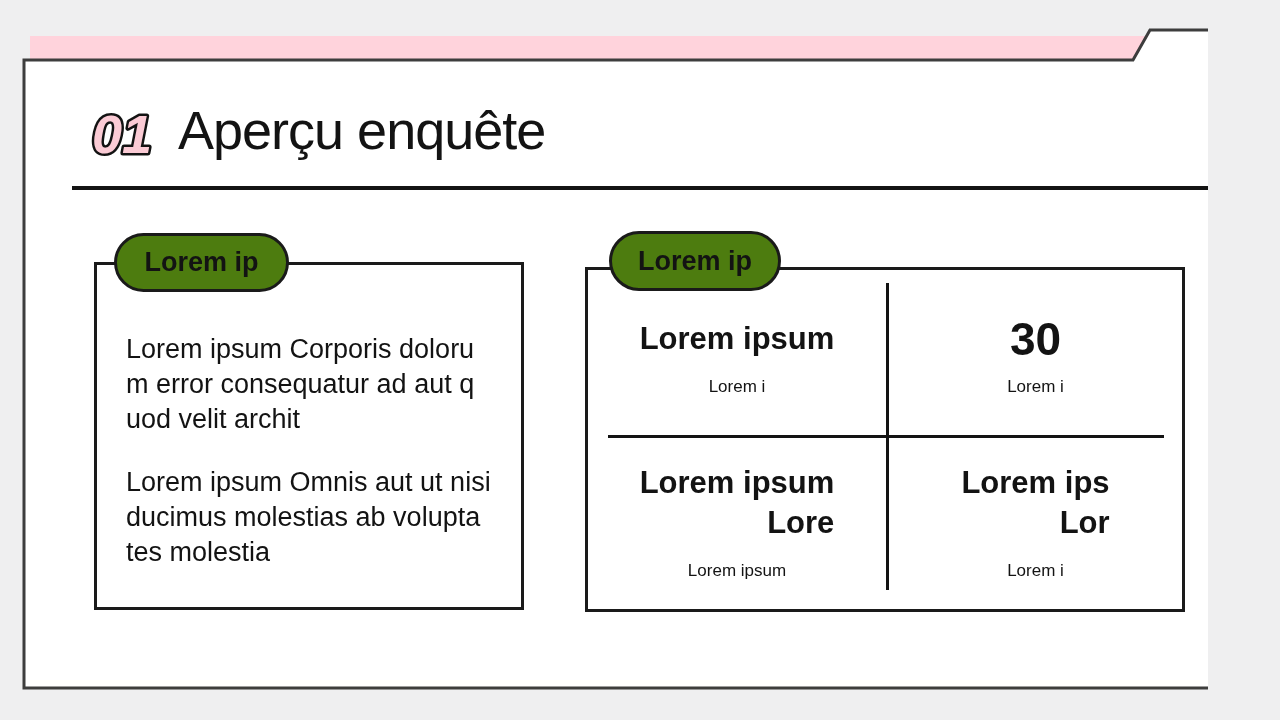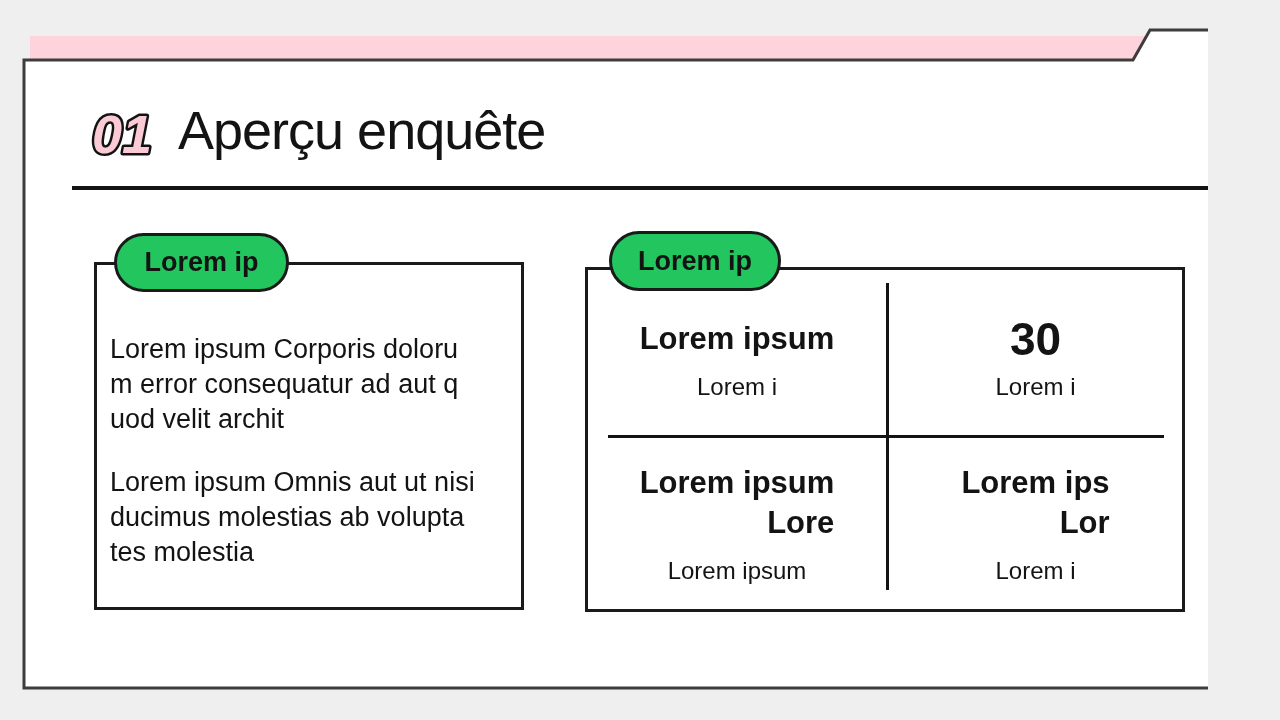--- a/index.html
+++ b/index.html
@@ -27,48 +27,48 @@
   }
   .title-rule { position:absolute; left:72px; top:186px; width:1136px; height:4px; background:#141414; }
 
   
   .card { position:absolute; background:#ffffff; border:3px solid #1a1a1a; }
   .card-left  { left:94px;  top:262px; width:430px; height:348px; }
   .card-right { left:585px; top:267px; width:600px; height:345px; }
 
   .pill {
     position:absolute; display:flex; align-items:center; justify-content:center;
-    background:#22c55e; border:3px solid #1a1a1a; border-radius:30px;
+    background:#4d7c0f; border:3px solid #1a1a1a; border-radius:30px;
     font-weight:bold; font-size:27px; white-space:nowrap;
   }
   .pill-left  { left:114px; top:233px; width:175px; height:59px; }
   .pill-right { left:609px; top:231px; width:172px; height:60px; }
 
   
-  .body-copy { position:absolute; left:110px; top:332px; font-size:27px; line-height:35px; }
+  .body-copy { position:absolute; left:126px; top:332px; font-size:27px; line-height:35px; }
   .body-copy .para + .para { margin-top:28px; }
   .body-copy .line { display:block; white-space:pre; }
 
   
   .v-div { position:absolute; left:886px; top:283px; width:3px;  height:307px; background:#131313; }
   .h-div { position:absolute; left:608px; top:435px; width:556px; height:3px;  background:#131313; }
 
   .cell {
     position:absolute; display:flex; flex-direction:column;
     align-items:center; justify-content:center; text-align:right;
   }
   .cell-tl { left:588px; top:285px; width:298px; height:150px; }
   .cell-tr { left:889px; top:285px; width:293px; height:150px; }
   .cell-bl { left:588px; top:438px; width:298px; height:172px; }
   .cell-br { left:889px; top:438px; width:293px; height:172px; }
 
   .cell-title { font-weight:bold; font-size:31px; line-height:40px; }
   .cell-title .line { display:block; white-space:nowrap; }
   .cell-title--big { font-size:46px; }
-  .cell-sub { font-size:24px; line-height:28px; margin-top:14px; white-space:nowrap; }
+  .cell-sub { font-size:17px; line-height:28px; margin-top:14px; white-space:nowrap; }
 </style>
 </head>
 <body>
 
 <div class="stage">
 
   <svg class="frame-svg" width="1280" height="720" viewBox="0 0 1280 720">
     <polygon points="30,36 1146.5,36 1133,60 30,60" fill="#ffd3dc"></polygon>
     <path d="M24,60 H1133 L1150,30 H1250 V688 H24 Z" fill="#ffffff" stroke="#3d3d3d" stroke-width="3" stroke-linejoin="miter"></path>
   </svg>

